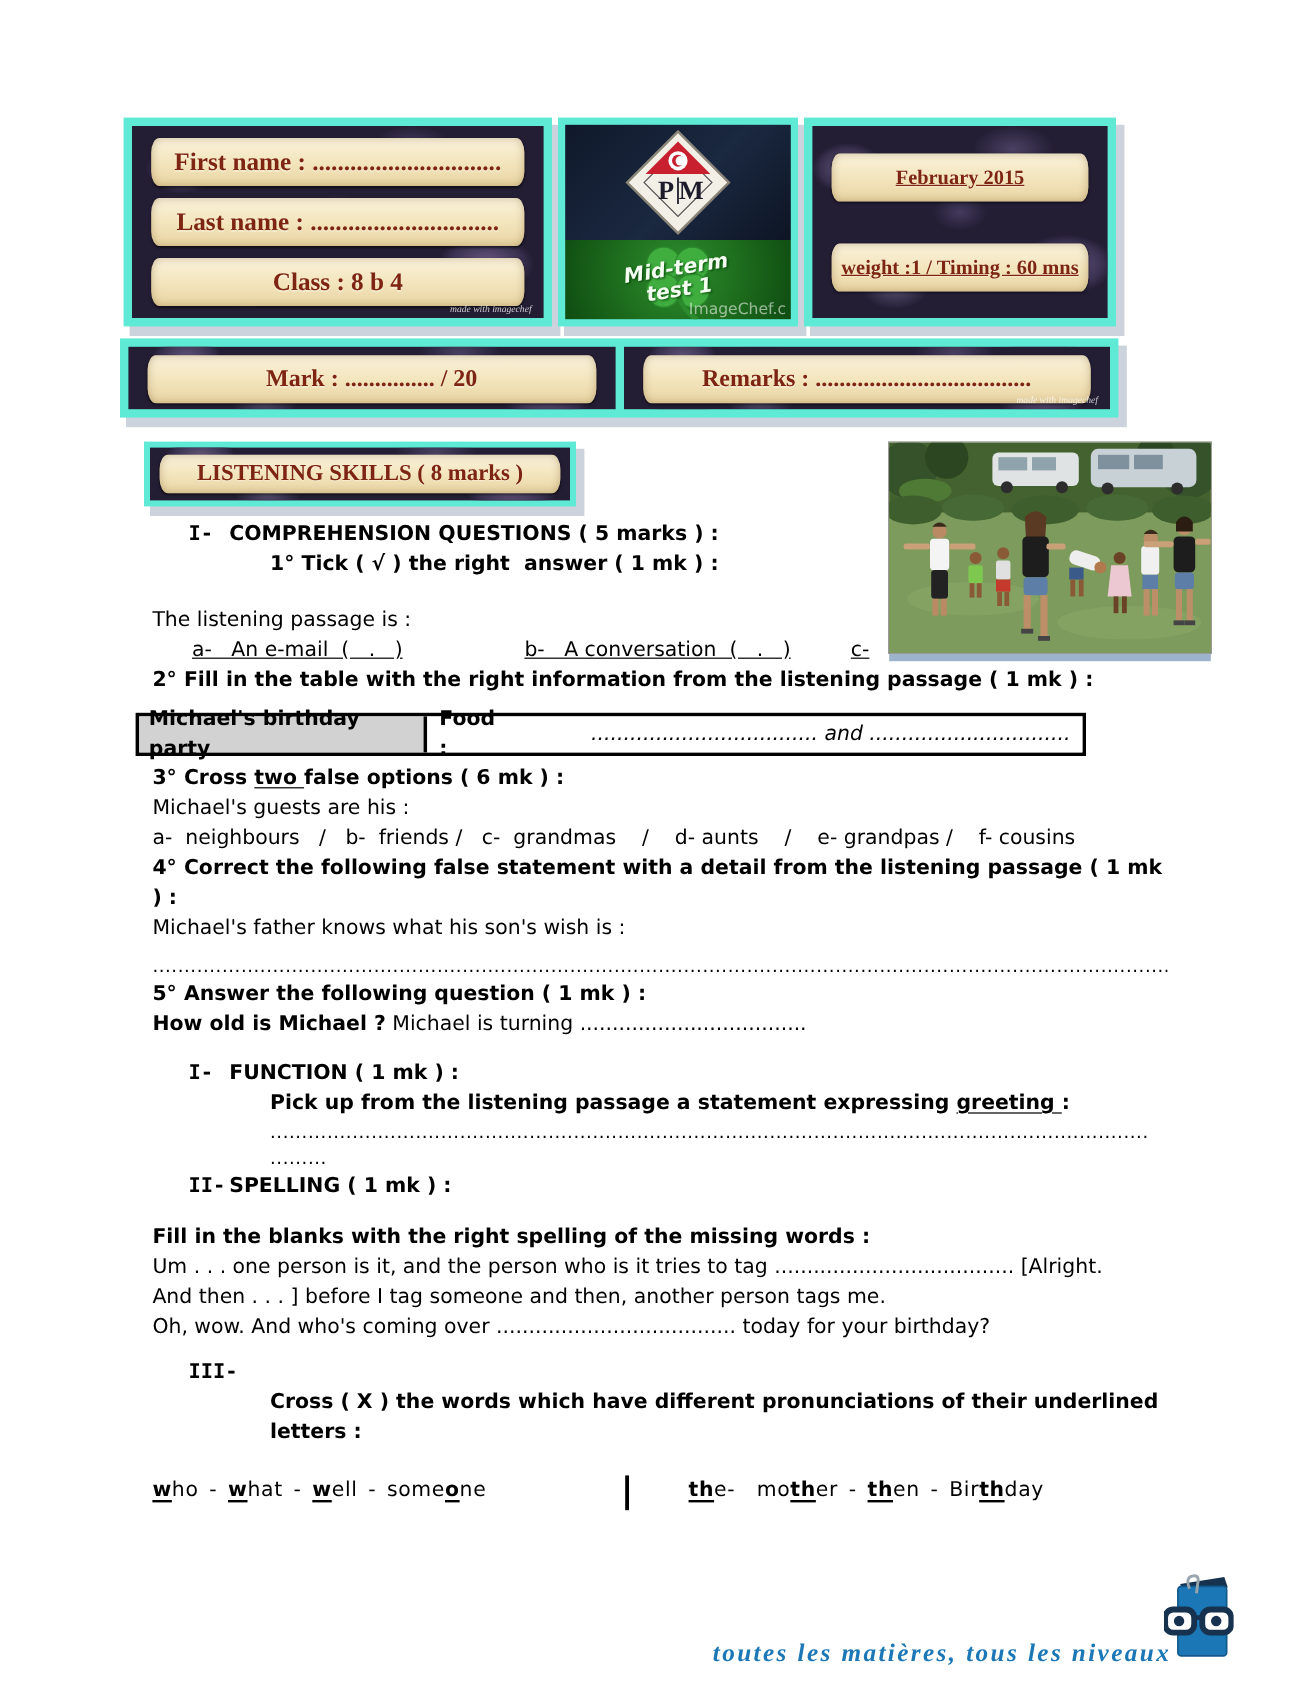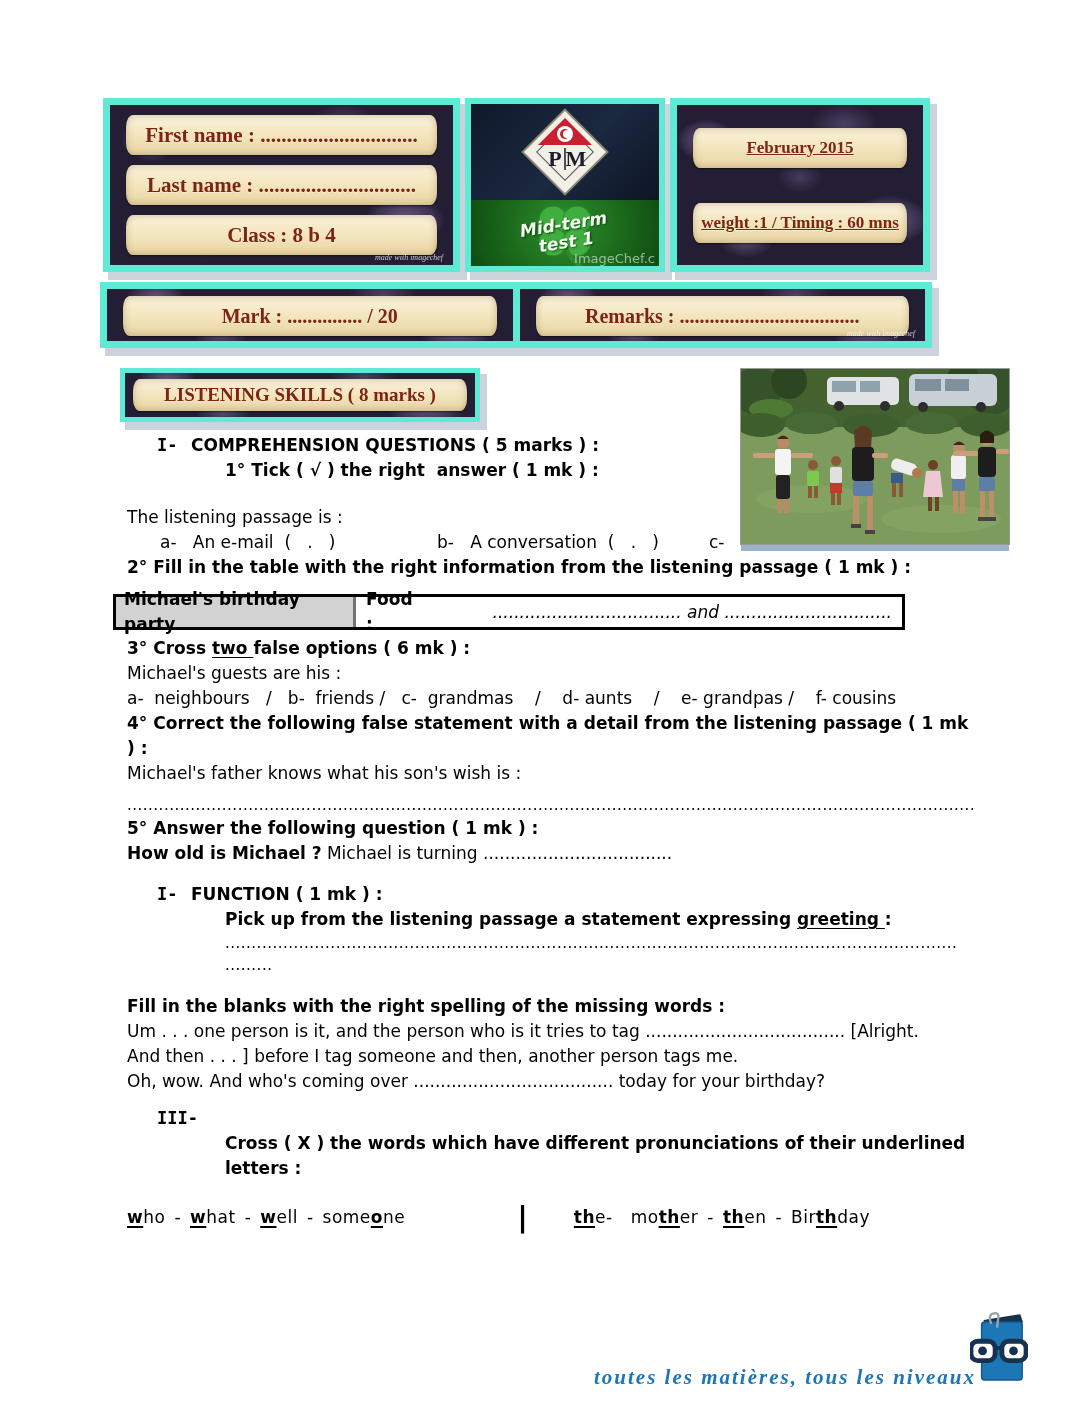--- a/index.html
+++ b/index.html
@@ -58,31 +58,31 @@
   
   .photo { position:absolute; left:740px; top:368px; width:270px; height:177px;
     border:1px solid #9a9a9a; box-shadow:0 7px 0 -1px #9db2cb; z-index:5; background:#7d9b5c; }
 
   
   .doc { position:absolute; left:127px; top:433px; width:846px; font-size:17px; line-height:25px; color:#000; }
   .row { display:flex; }
   .roman { flex:none; width:64px; padding-left:30px; font-family:"DejaVu Sans Mono", monospace; font-weight:bold; font-size:17px; }
   .b { font-weight:bold; }
   .ind { padding-left:98px; }
-  .ind33 { padding-left:33px; }
+  .ind33 { padding-left:33px;text-decoration:underline; }
   .pre { white-space:pre; }
   .u { text-decoration:underline; text-underline-offset:3px; }
   .opts { display:flex; }
   .opts .o1 { width:277px; } .opts .o2 { width:272px; }
   .dotline { overflow:hidden; white-space:nowrap; font-size:15px; letter-spacing:0.5px; height:22px; line-height:22px; }
   .w730 { width:732px; }
 
   
   .ttable { display:flex; width:792px; margin:14px 0 6px -14px; border:3px solid #000; height:36px; }
-  .tc1 { width:258px; background:#d2d2d2; border-right:3px solid #737373; display:flex; align-items:center;
+  .tc1 { width:258px; background:#d2d2d2; border-right:3px solid #000000; display:flex; align-items:center;
     padding:0 8px; font-weight:bold; }
   .tc2 { flex:1; display:flex; align-items:center; padding:0 10px; background:#fff; }
   .tc2 .flabel { font-weight:bold; }
   .tc2 .fblanks { margin-left:80px; white-space:pre;font-style:italic; }
 
   
   .pron { display:flex; align-items:center; margin-top:24px; }
   .pron .grp { white-space:nowrap; letter-spacing:.5px; }
   .pron .bar { margin:0 46px 0 112px; font-size:29px; font-weight:bold; line-height:25px; }
   .pron .uu { font-weight:bold; text-decoration:underline; text-underline-offset:3px; text-decoration-thickness:2px; }
@@ -315,20 +315,24 @@
       <span class="b">FUNCTION ( 1 mk ) :</span>
     </div>
     <div class="ind">
       <span class="b">Pick up from the listening passage a statement expressing </span><span class="b u">greeting </span><span class="b"> :</span>
     </div>
     <div class="ind">
         <div class="dotline w730">........................................................................................................................................................................................................................................................</div>
       </div>
     <div class="ind dotline">.........</div>
 
+    <div class="row">
+      <span class="roman">II-</span>
+      <span class="b">SPELLING ( 1 mk ) :</span>
+    </div>
 
     <div class="b" style="margin-top:18px">Fill in the blanks with the right spelling of the missing words :</div>
     <div>Um . . . one person is it, and the person who is it tries to tag .....................................  [Alright.</div>
     <div>And then . . . ] before I tag someone and then, another person tags me.</div>
     <div>Oh, wow. And who's coming over ..................................... today for your birthday?</div>
 
     <div class="row" style="margin-top:12px">
       <span class="roman">III-</span>
     </div>
     <div class="ind b">Cross ( X ) the words which have different pronunciations of their underlined</div>

